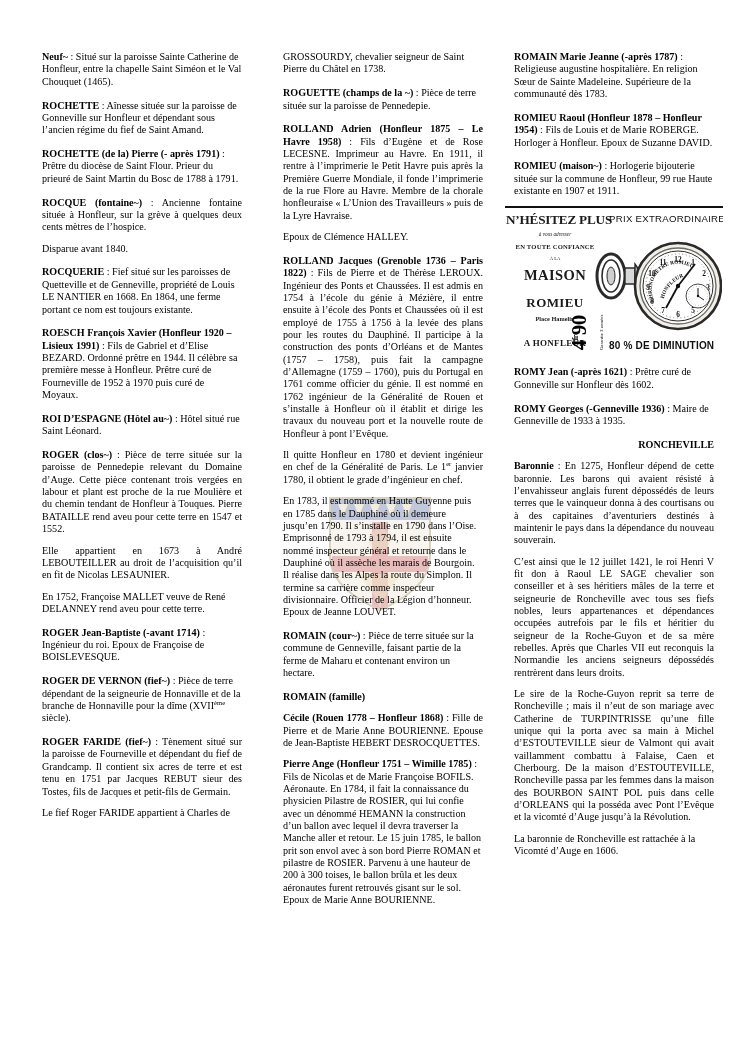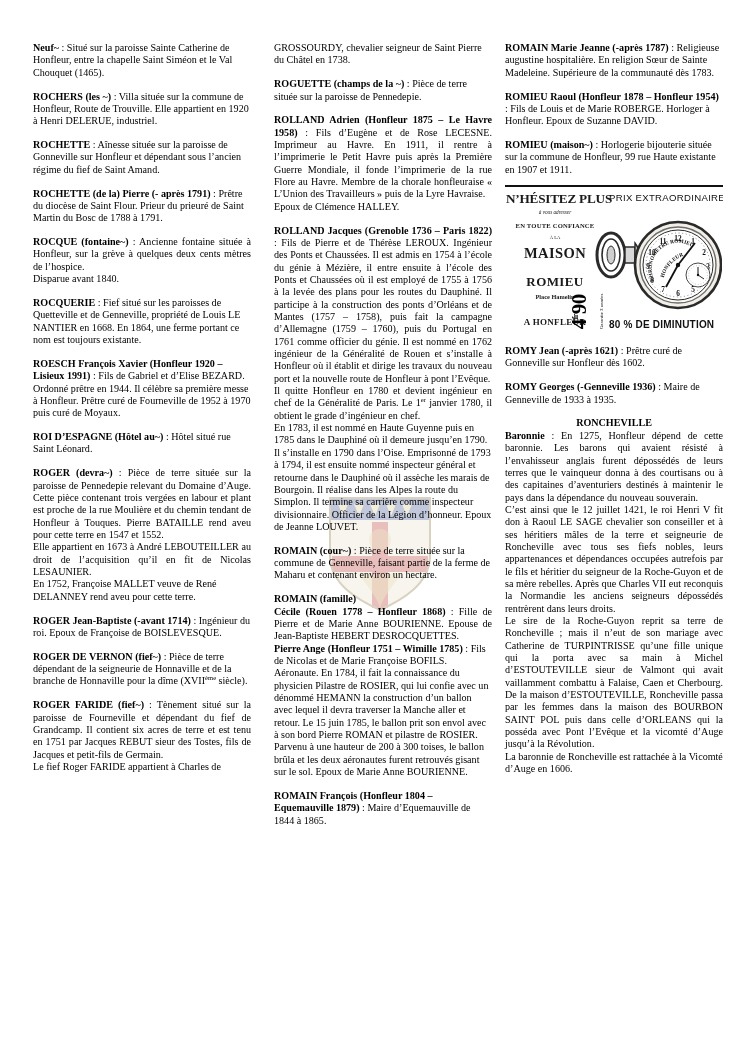--- a/index.html
+++ b/index.html
@@ -47,21 +47,21 @@
     text-align: justify;
     text-justify: inter-word;
     hyphens: none;
   }
   .col1 { left: 33px; }
   .col2 { left: 274px; }
   .col3 { left: 505px; }
 
   .entry { margin: 0 0 0 0; }
   .entry + .entry { margin-top: 11.5px; }
-  .entry p { margin: 0; text-align: justify; }
+  .entry p { margin: 9px; text-align: justify; }
   .entry p:last-child { text-align: left; }
   .nowrapjust { text-align: center; }
   b, .hd { font-weight: bold; }
   .sub { font-weight: bold; }
   sup { font-size: 6.6px; vertical-align: super; line-height: 0; }
 
   
   .ad {
     position: relative;
     width: 218px;
@@ -227,23 +227,20 @@
   </div>
 
   <div class="columns">
 
     <div class="col col1">
 
       <div class="entry">
         <p><b>Neuf~</b><span> : Situé sur la paroisse Sainte Catherine de Honfleur, entre la chapelle Saint Siméon et le Val Chouquet (1465).</span></p>
       </div>
 
-      <div class="entry">
-        <p><b>ROCHERS (les ~)</b><span> : Villa située sur la commune de Honfleur, Route de Trouville. Elle appartient en 1920 à Henri DELERUE, industriel.</span></p>
-      </div>
 
       <div class="entry">
         <p><b>ROCHETTE</b><span> : Aînesse située sur la paroisse de Gonneville sur Honfleur et dépendant sous l’ancien régime du fief de Saint Amand.</span></p>
       </div>
 
       <div class="entry">
         <p><b>ROCHETTE (de la) Pierre (- après 1791)</b><span> : Prêtre du diocèse de Saint Flour. Prieur du prieuré de Saint Martin du Bosc de 1788 à 1791.</span></p>
       </div>
 
       <div class="entry">
@@ -257,21 +254,21 @@
 
       <div class="entry">
         <p><b>ROESCH François Xavier (Honfleur 1920 – Lisieux 1991)</b><span> : Fils de Gabriel et d’Elise BEZARD. Ordonné prêtre en 1944. Il célèbre sa première messe à Honfleur. Prêtre curé de Fourneville de 1952 à 1970 puis curé de Moyaux.</span></p>
       </div>
 
       <div class="entry">
         <p><b>ROI D’ESPAGNE (Hôtel au~)</b><span> : Hôtel situé rue Saint Léonard.</span></p>
       </div>
 
       <div class="entry">
-        <p class="nowrapjust"><b>ROGER (devra~)</b><span> : Pièce de terre située sur la paroisse de Pennedepie relevant du Domaine d’Auge. Cette pièce contenant trois vergées en labour et plant est proche de la rue Moulière et du chemin tendant de Honfleur à Touques. Pierre BATAILLE rend aveu pour cette terre en 1547 et 1552.</span></p>
+        <p class="nowrapjust"><b>ROGER (clos~)</b><span> : Pièce de terre située sur la paroisse de Pennedepie relevant du Domaine d’Auge. Cette pièce contenant trois vergées en labour et plant est proche de la rue Moulière et du chemin tendant de Honfleur à Touques. Pierre BATAILLE rend aveu pour cette terre en 1547 et 1552.</span></p>
         <p class="nowrapjust">Elle appartient en 1673 à André LEBOUTEILLER au droit de l’acquisition qu’il en fit de Nicolas LESAUNIER.</p>
         <p>En 1752, Françoise MALLET veuve de René DELANNEY rend aveu pour cette terre.</p>
       </div>
 
       <div class="entry">
         <p><b>ROGER Jean-Baptiste (-avant 1714)</b><span> : Ingénieur du roi. Epoux de Françoise de BOISLEVESQUE.</span></p>
       </div>
 
       <div class="entry">
         <p class="nowrapjust"><b>ROGER DE VERNON (fief~)</b><span> : Pièce de terre dépendant de la seigneurie de Honnaville et de la branche de Honnaville pour la dîme (XVII</span><sup>ème</sup><span> siècle).</span></p>
@@ -308,23 +305,20 @@
       <div class="entry">
         <p><b>ROMAIN (cour~)</b><span> : Pièce de terre située sur la commune de Genneville, faisant partie de la ferme de Maharu et contenant environ un hectare.</span></p>
       </div>
 
       <div class="entry">
         <p style="text-align:left;"><b>ROMAIN (famille)</b></p>
         <p class="nowrapjust"><b class="sub">Cécile (Rouen 1778 – Honfleur 1868)</b><span> : Fille de Pierre et de Marie Anne BOURIENNE. Epouse de Jean-Baptiste HEBERT DESROCQUETTES.</span></p>
         <p class="nowrapjust"><b class="sub">Pierre Ange (Honfleur 1751 – Wimille 1785)</b><span> : Fils de Nicolas et de Marie Françoise BOFILS. Aéronaute. En 1784, il fait la connaissance du physicien Pilastre de ROSIER, qui lui confie avec un dénommé HEMANN la construction d’un ballon avec lequel il devra traverser la Manche aller et retour. Le 15 juin 1785, le ballon prit son envol avec à son bord Pierre ROMAN et pilastre de ROSIER. Parvenu à une hauteur de 200 à 300 toises, le ballon brûla et les deux aéronautes furent retrouvés gisant sur le sol. Epoux de Marie Anne BOURIENNE.</span></p>
       </div>
 
-      <div class="entry">
-        <p class="nowrapjust"><b>ROMAIN François (Honfleur 1804 – Equemauville 1879)</b><span> : Maire d’Equemauville de 1844 à 1865.</span></p>
-      </div>
 
     </div>
 
     <div class="col col3">
 
       <div class="entry">
         <p><b>ROMAIN Marie Jeanne (-après 1787)</b><span> : Religieuse augustine hospitalière. En religion Sœur de Sainte Madeleine. Supérieure de la communauté dès 1783.</span></p>
       </div>
 
 
@@ -416,21 +410,21 @@
 
       <div class="entry">
         <p><b>ROMY Jean (-après 1621)</b><span> : Prêtre curé de Gonneville sur Honfleur dès 1602.</span></p>
       </div>
 
       <div class="entry">
         <p><b>ROMY Georges (-Genneville 1936)</b><span> : Maire de Genneville de 1933 à 1935.</span></p>
       </div>
 
       <div class="entry">
-        <p style="text-align:center;font-family:Liberation Serif, serif;"><b>RONCHEVILLE</b></p>
+        <p style="text-align:right;font-family:Liberation Serif, serif;"><b>RONCHEVILLE</b></p>
         <p class="nowrapjust"><b class="sub">Baronnie</b><span> : En 1275, Honfleur dépend de cette baronnie. Les barons qui avaient résisté à l’envahisseur anglais furent dépossédés de leurs terres que le vainqueur donna à des courtisans ou à des capitaines d’aventuriers destinés à maintenir le pays dans la dépendance du nouveau souverain.</span></p>
         <p class="nowrapjust">C’est ainsi que le 12 juillet 1421, le roi Henri V fit don à Raoul LE SAGE chevalier son conseiller et à ses héritiers mâles de la terre et seigneurie de Roncheville avec tous ses fiefs nobles, leurs appartenances et dépendances occupées autrefois par le fils et héritier du seigneur de la Roche-Guyon et de sa mère rebelles. Après que Charles VII eut reconquis la Normandie les anciens seigneurs dépossédés rentrèrent dans leurs droits.</p>
         <p class="nowrapjust">Le sire de la Roche-Guyon reprit sa terre de Roncheville ; mais il n’eut de son mariage avec Catherine de TURPINTRISSE qu’une fille unique qui la porta avec sa main à Michel d’ESTOUTEVILLE sieur de Valmont qui avait vaillamment combattu à Falaise, Caen et Cherbourg. De la maison d’ESTOUTEVILLE, Roncheville passa par les femmes dans la maison des BOURBON SAINT POL puis dans celle d’ORLEANS qui la posséda avec Pont l’Evêque et la vicomté d’Auge jusqu’à la Révolution.</p>
         <p>La baronnie de Roncheville est rattachée à la Vicomté d’Auge en 1606.</p>
       </div>
 
     </div>
 
   </div>
 </div>

